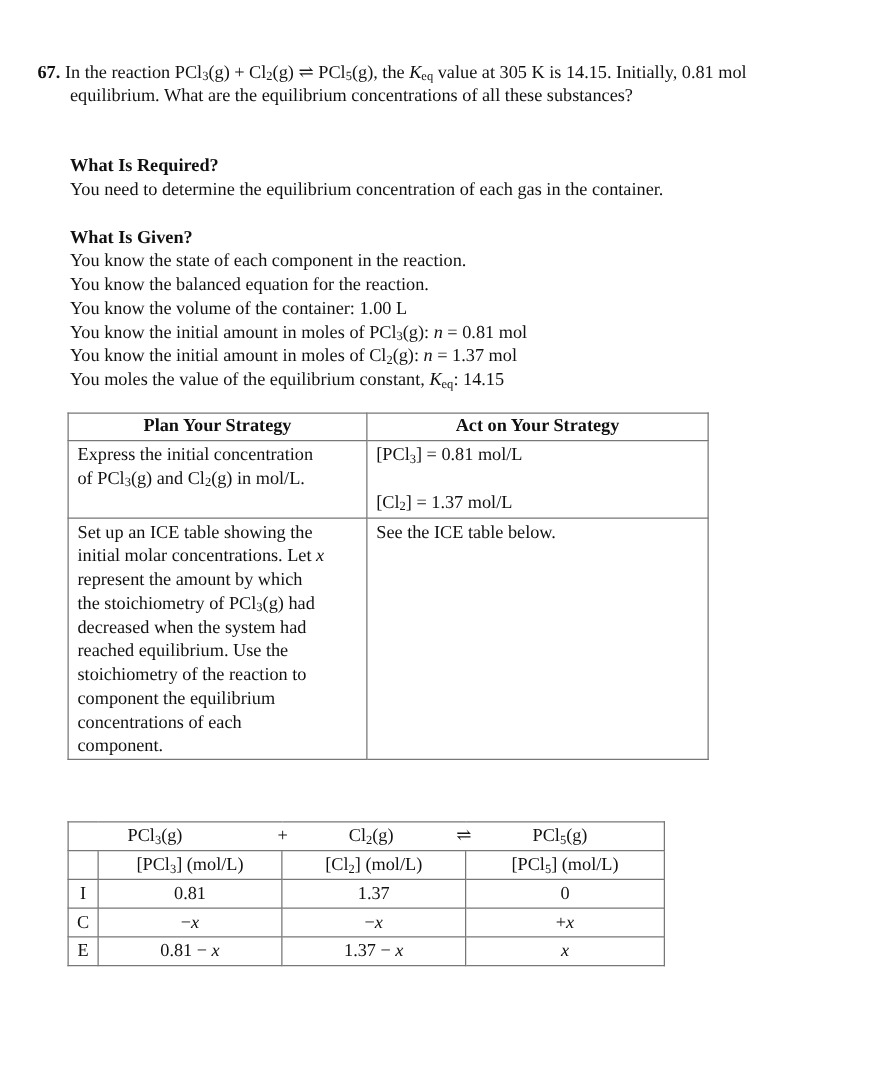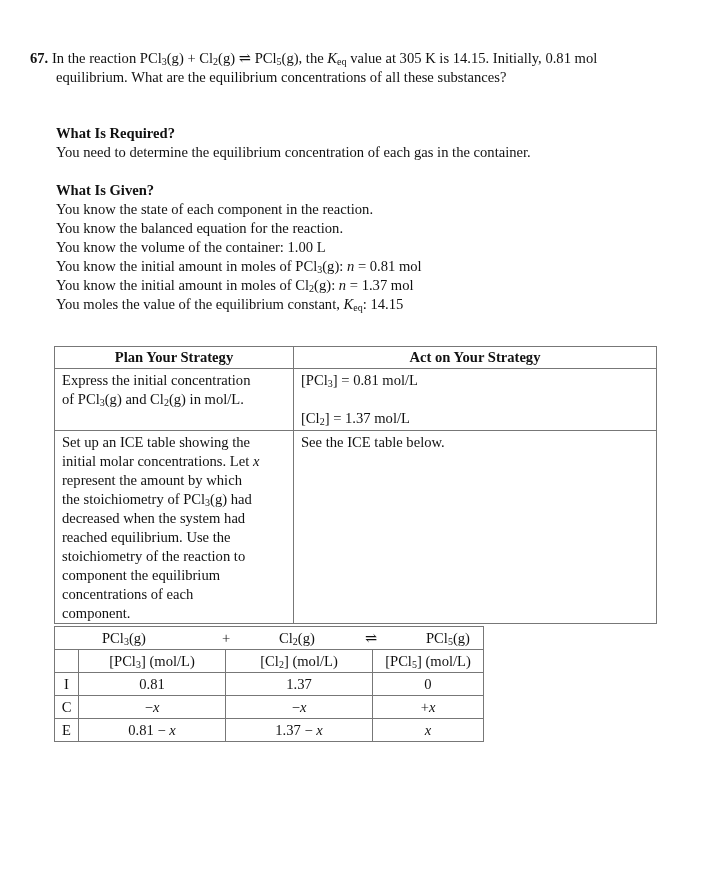--- a/index.html
+++ b/index.html
@@ -13,32 +13,32 @@
   .q .num { font-weight: bold; }
   .q .line { white-space: nowrap; height: 19px; }
   .q .indent { padding-left: 26px; }
   i.v { font-style: italic; }
   sub { font-size: 10px; line-height: 0; vertical-align: -2px; }
   .sec { left: 56px; width: 640px; }
   .sec .h { font-weight: bold; height: 19px; }
   .sec .l { height: 19px; white-space: nowrap; }
 
   table { border-collapse: collapse; }
-  .strat { position: absolute; left: 54px; top: 346px; width: 603px; }
+  .strat { position: absolute; left: 54px; top: 330px; width: 513px; }
   .strat td, .strat th {
     border: 1px solid #777; vertical-align: top; padding: 2px 7px 0 7px;
     font-size: 14.6px; line-height: 19px;
   }
   .strat th { font-weight: bold; text-align: center; height: 20px; padding-top: 1px; }
   .strat .c1 { width: 224px; }
   .strat tr.r1 td { height: 59px; }
   .strat tr.r2 td { height: 189px; }
   .strat .gap { height: 19px; }
 
-  .ice { position: absolute; left: 54px; top: 626px; width: 430px; }
+  .ice { position: absolute; left: 54px; top: 657px; width: 478px; }
   .ice td {
     border: 1px solid #777; text-align: center; height: 22px; padding: 0;
     font-size: 14.6px; line-height: 20px;
   }
   .ice .lab { width: 23px; }
 </style>
 </head>
 <body>
 
 <div class="abs q">

